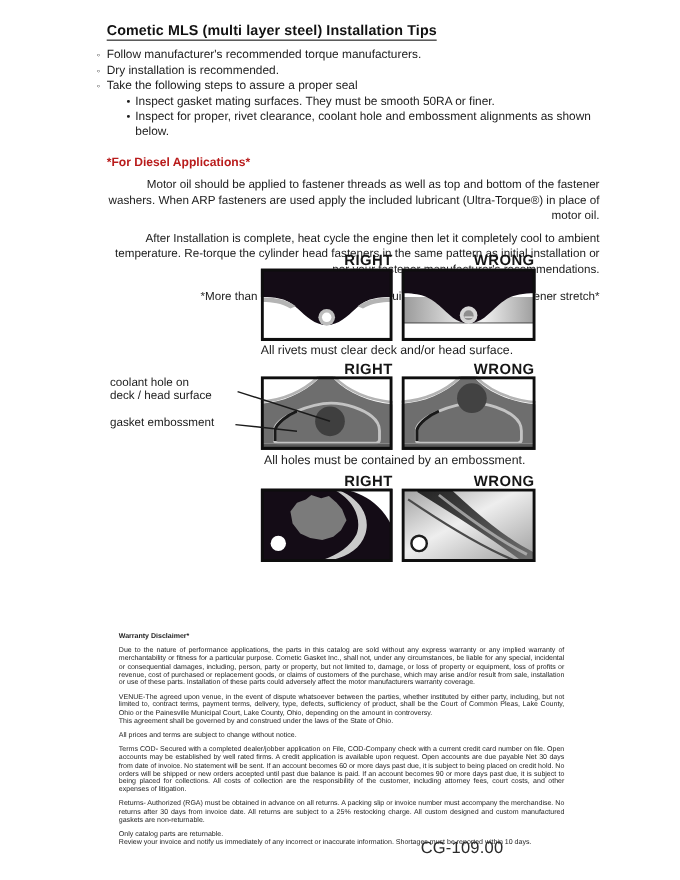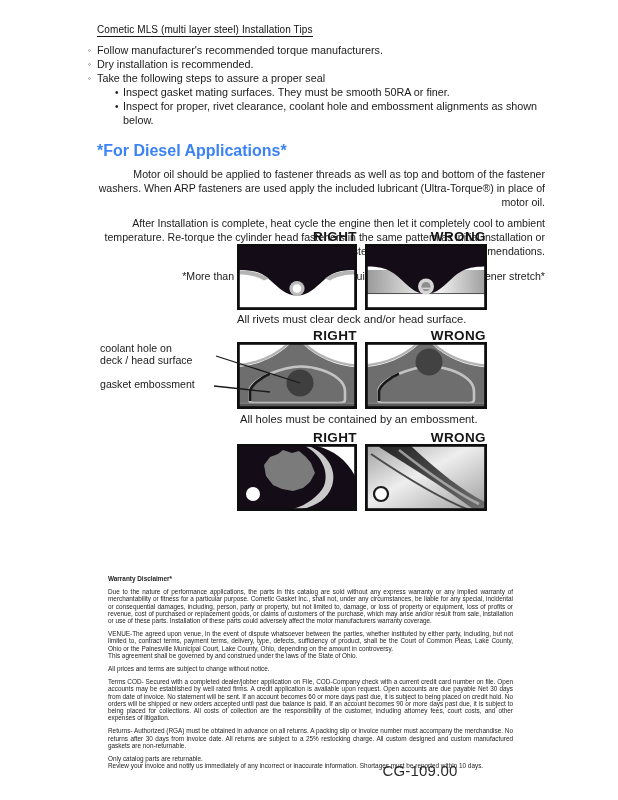--- a/index.html
+++ b/index.html
@@ -3,29 +3,29 @@
 <meta charset="utf-8">
 <style>
   html,body{margin:0;padding:0;background:#ffffff;}
   .page{
     position:relative;width:618px;height:800px;background:#ffffff;overflow:hidden;
     font-family:"Liberation Sans",sans-serif;color:#1c1c1c;
   }
   
   .content{position:absolute;left:88px;top:19px;width:464px;}
   .title{
-    display:inline-block;margin-left:9px;font-size:10px;font-weight:400;
+    display:inline-block;margin-left:9px;font-size:13px;font-weight:700;
     border-bottom:1.6px solid #161616;padding-bottom:1px;letter-spacing:.1px;color:#111;
   }
   .bullets{margin-top:7px;font-size:10.8px;line-height:13.9px;color:#1b1b1b;}
   .bullet-row{display:flex;}
   .bullet-row .marker{flex:0 0 9px;font-size:8.5px;line-height:13.9px;color:#1b1b1b;}
   .bullet-row.sub{margin-left:27px;}
   .bullet-row.sub .marker{flex:0 0 8px;font-size:10px;}
-  .diesel-heading{margin:15px 0 0 9px;font-size:16px;font-weight:700;color:#3b82f6;}
+  .diesel-heading{margin:15px 0 0 9px;font-size:11px;font-weight:700;color:#b91c1c;}
   .para{margin:7px 0 0 9px;width:448px;font-size:10.6px;line-height:14px;color:#1b1b1b;text-align:right;}
   .para.note{margin-top:11px;}
   
   .dg-label{position:absolute;width:120px;text-align:right;font-size:13.5px;font-weight:700;letter-spacing:.4px;color:#151515;}
   .panel{position:absolute;line-height:0;}
   .caption{position:absolute;font-size:11.2px;line-height:13px;color:#1b1b1b;}
   .side-label{position:absolute;width:115px;font-size:10.6px;line-height:11.6px;color:#1b1b1b;}
   .leader{position:absolute;pointer-events:none;z-index:5;}
   
   .legal{position:absolute;left:108px;top:569px;width:405px;font-size:6.4px;line-height:7.2px;color:#232323;text-align:justify;}

